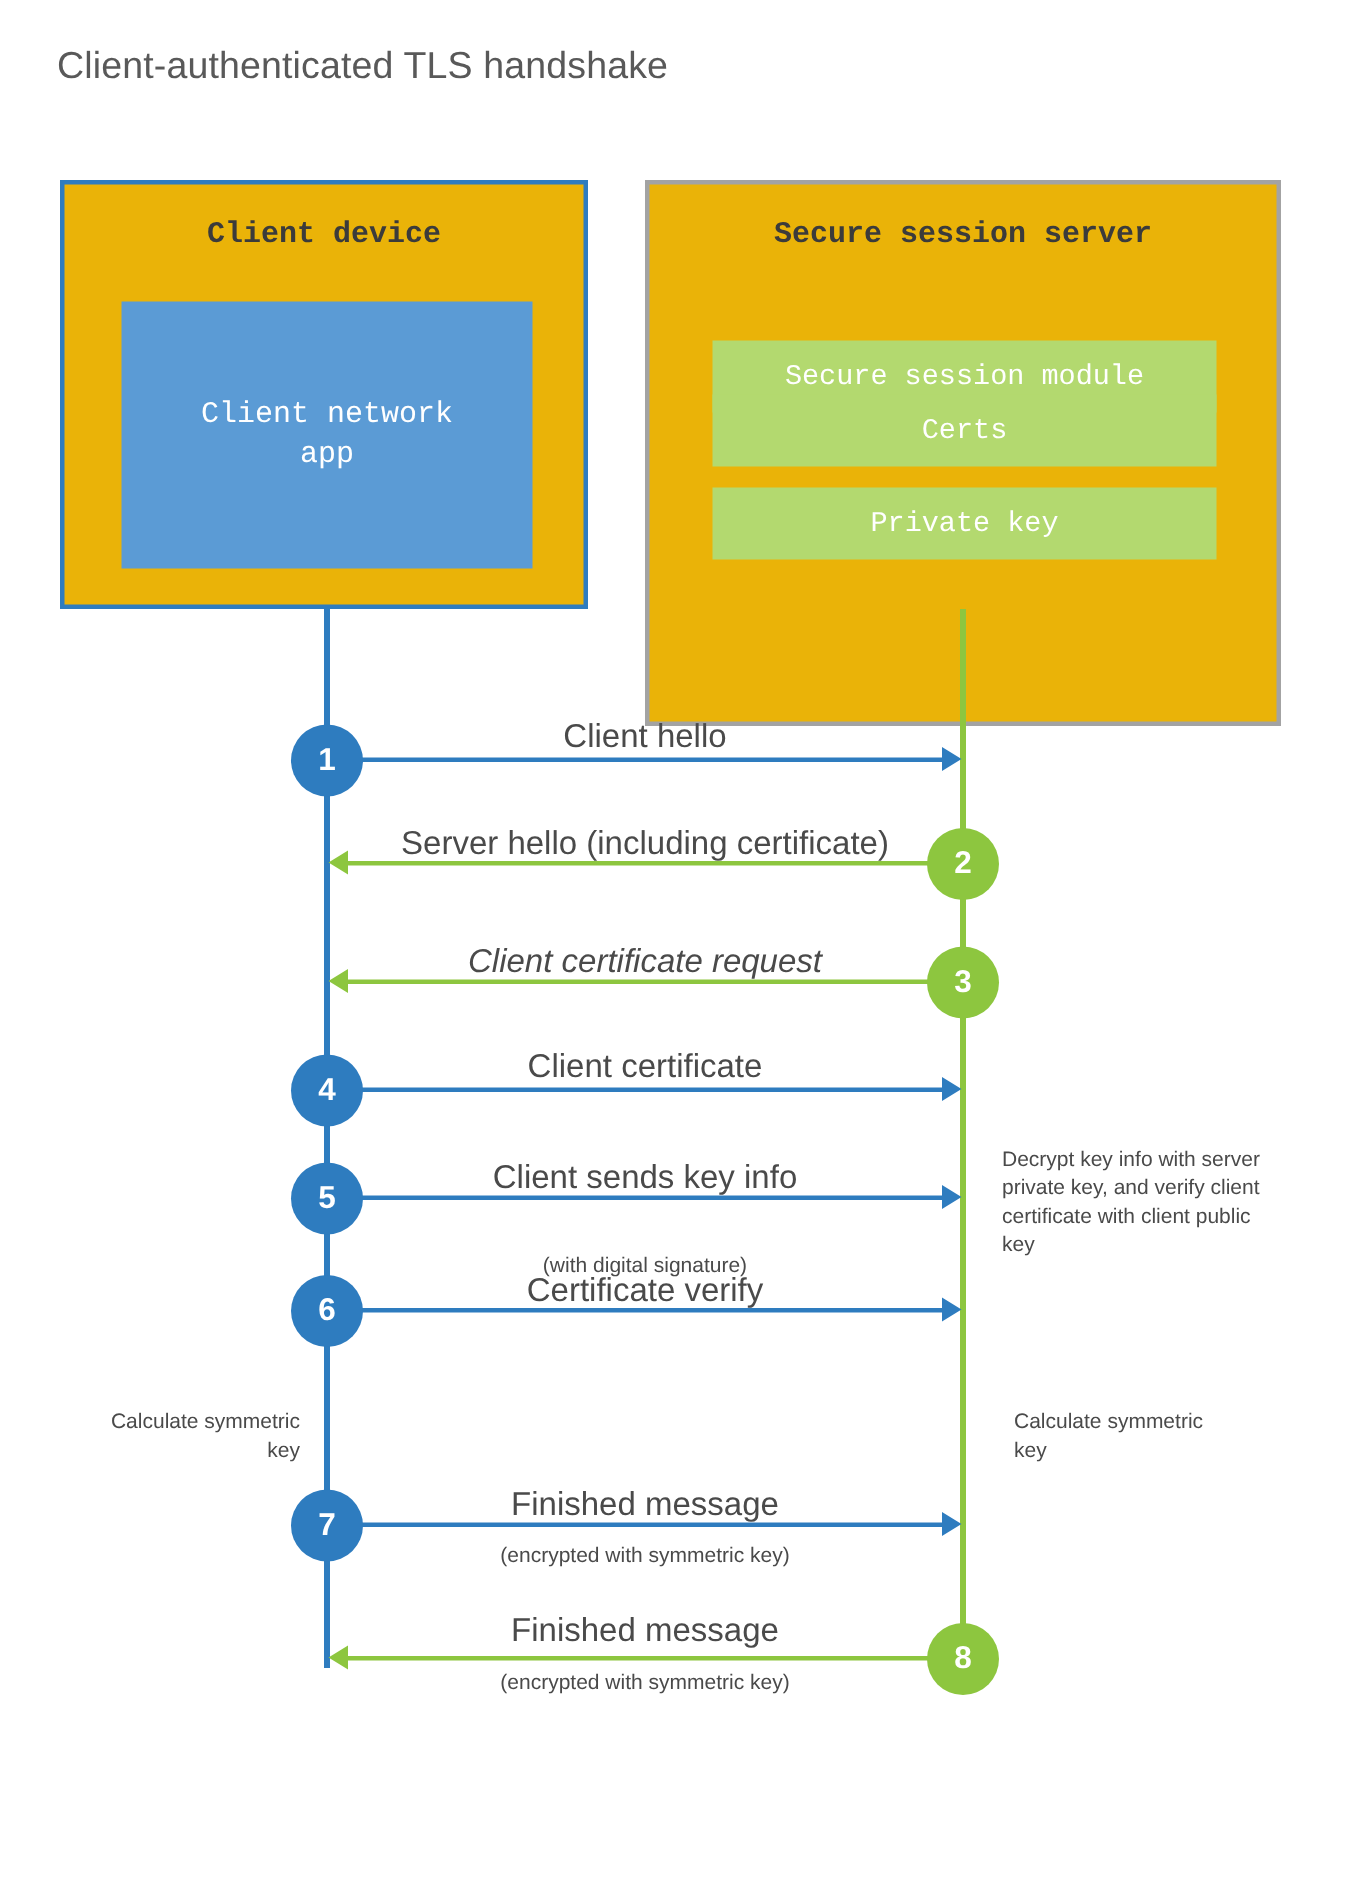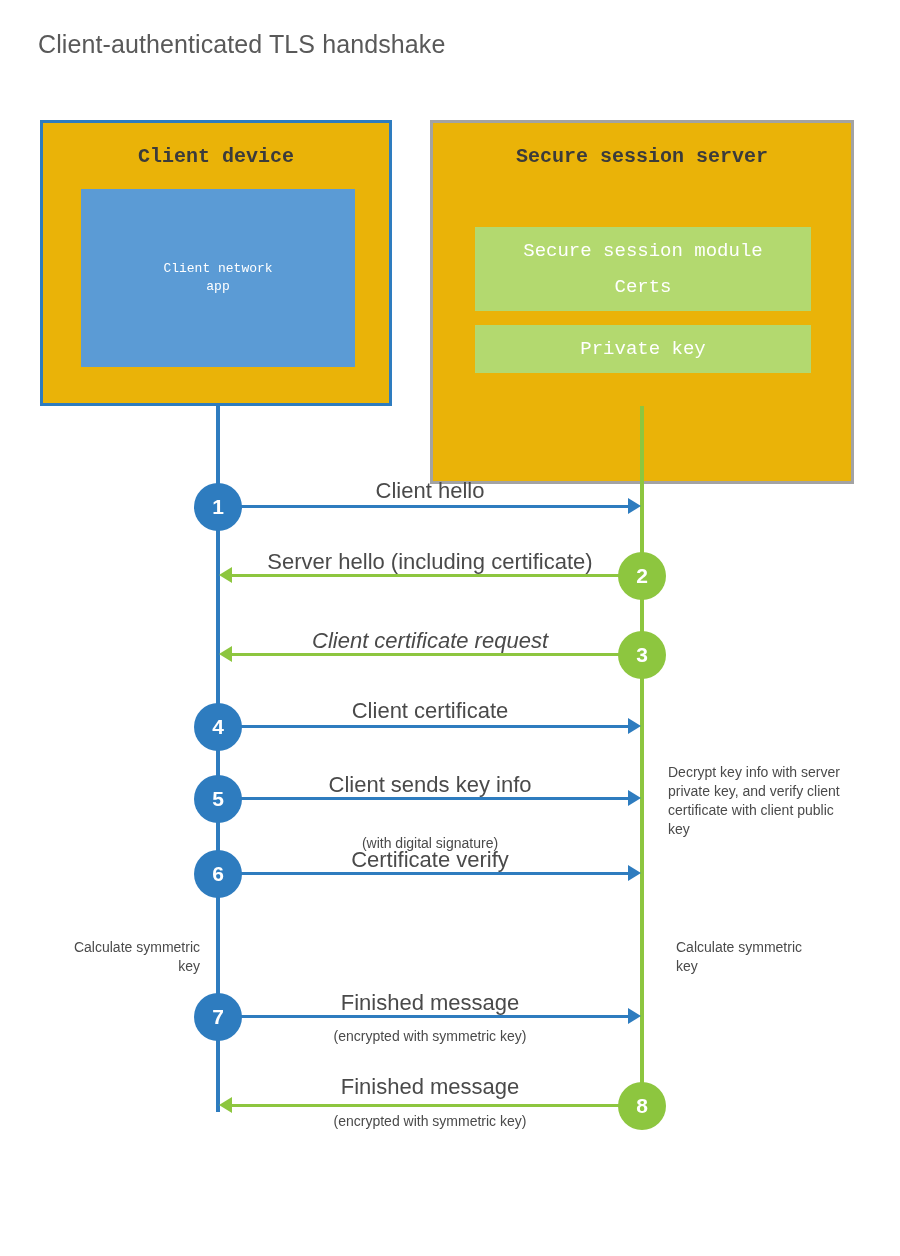--- a/index.html
+++ b/index.html
@@ -68,25 +68,25 @@
     position: absolute;
     display: flex;
     align-items: center;
     justify-content: center;
     text-align: center;
     color: #ffffff;
     box-sizing: border-box;
   }
   #client-app-block {
     left: 38px;
-    top: 66px;
+    top: 78px;
     width: 274px;
     height: 178px;
     background: #5b9bd5;
-    font-size: 13px;
+    font-size: 20px;
     line-height: 1.35;
   }
   .server-block {
     left: 42px;
     width: 336px;
     height: 48px;
     background: #b3d96f;
     font-size: 19px;
   }
   #server-block-0 { top: 80px; margin-top: 24px; }

